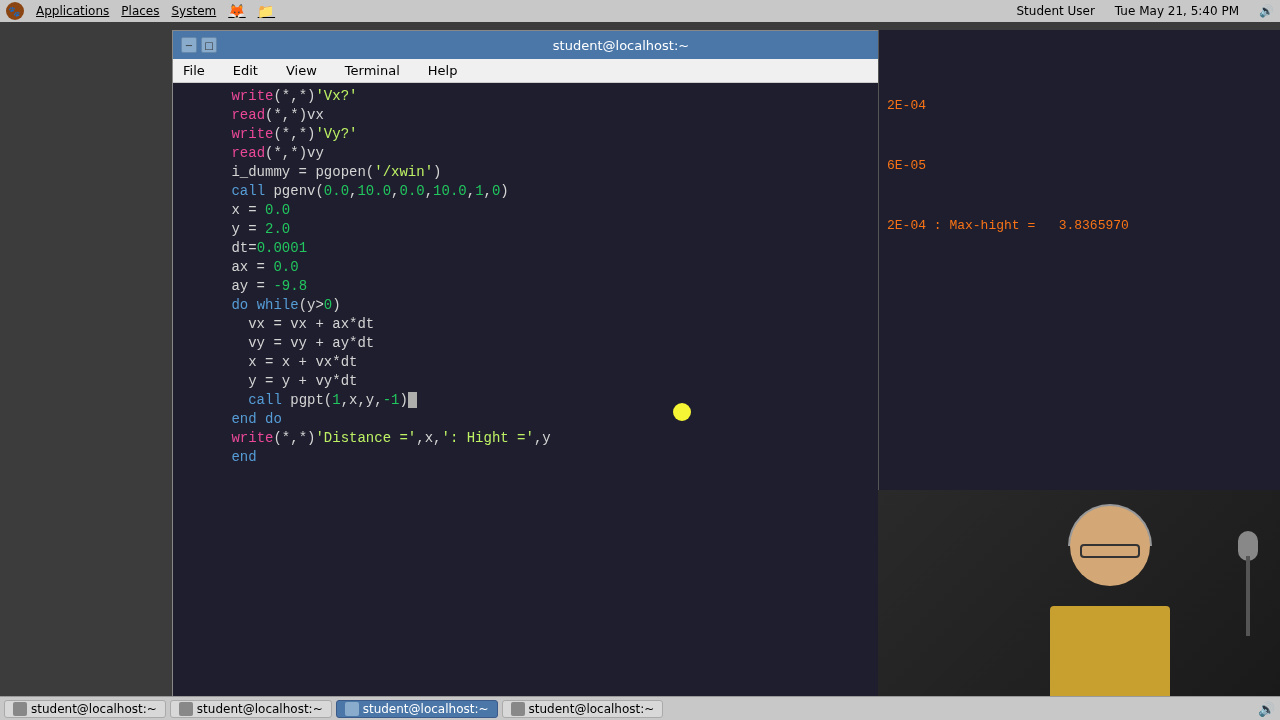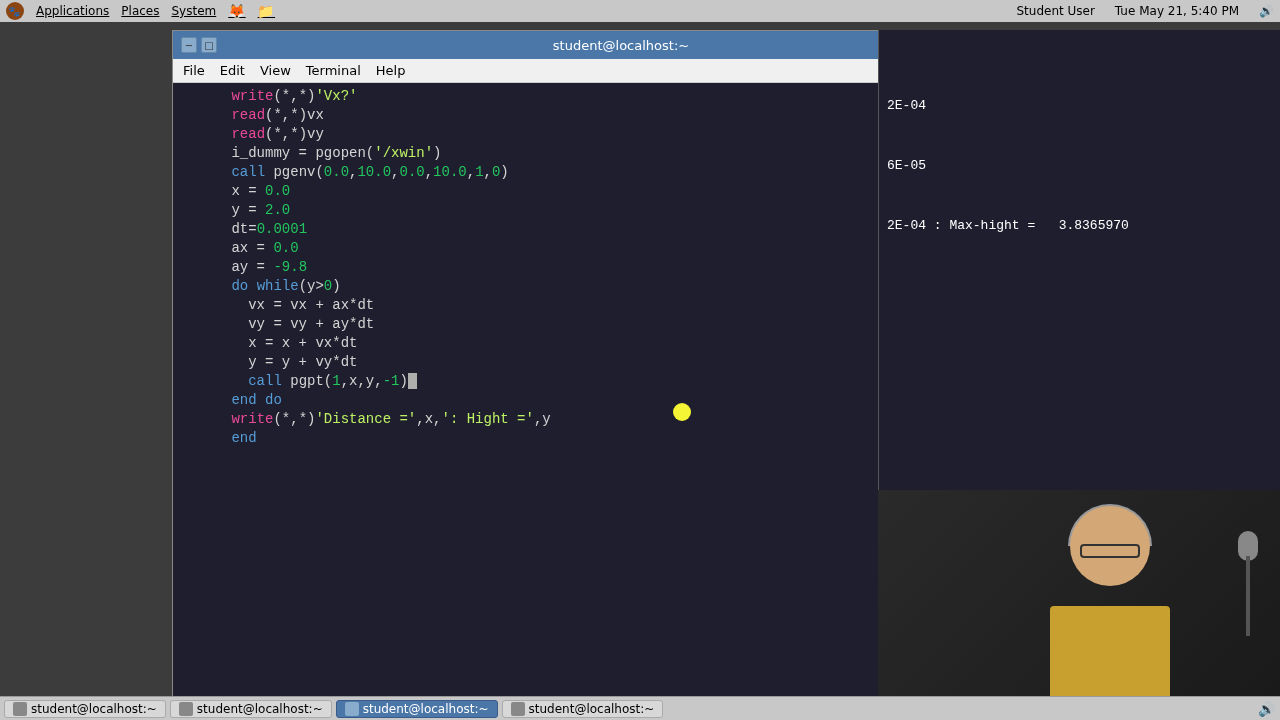--- a/index.html
+++ b/index.html
@@ -97,21 +97,21 @@
     }
 
     
     #menu-bar {
       height: 24px;
       background: #f0f0f0;
       border-bottom: 1px solid #ccc;
       display: flex;
       align-items: center;
       padding: 0 6px;
-      gap: 7px;
+      gap: 20px;
     }
     #menu-bar span {
       font-size: 13px;
       cursor: pointer;
       padding: 2px 4px;
     }
 
     
     #editor-container {
       display: flex;
@@ -162,21 +162,21 @@
       position: absolute;
       top: 30px;
       left: 878px;
       right: 0;
       height: 520px;
       background: #1e1e2e;
       border-left: 1px solid #555;
       overflow: hidden;
     }
     #right-text {
-      color: #ffffff;
+      color: #f97316;
       font-family: 'Courier New', monospace;
       font-size: 13px;
       padding: 8px;
       white-space: pre;
     }
 
     
     #webcam-panel {
       position: absolute;
       top: 490px;
@@ -368,20 +368,21 @@
     <span>View</span>
     <span>Terminal</span>
     <span>Help</span>
   </div>
 
   <div id="editor-container">
 
     <div id="code-editor">
       <div class="code-line">      <span class="fn">write</span>(*,*)<span class="str">'Vx?'</span></div>
       <div class="code-line">      <span class="fn">read</span>(*,*)vx</div>
+      <div class="code-line">      <span class="fn">write</span>(*,*)<span class="str">'Vy?'</span></div>
       <div class="code-line">      <span class="fn">read</span>(*,*)vy</div>
       <div class="code-line">      i_dummy = pgopen(<span class="str">'/xwin'</span>)</div>
       <div class="code-line">      <span class="kw">call</span> pgenv(<span class="num">0.0</span>,<span class="num">10.0</span>,<span class="num">0.0</span>,<span class="num">10.0</span>,<span class="num">1</span>,<span class="num">0</span>)</div>
       <div class="code-line">      x = <span class="num">0.0</span></div>
       <div class="code-line">      y = <span class="num">2.0</span></div>
       <div class="code-line">      dt=<span class="num">0.0001</span></div>
       <div class="code-line">      ax = <span class="num">0.0</span></div>
       <div class="code-line">      ay = <span class="num">-9.8</span></div>
       <div class="code-line">      <span class="kw">do while</span>(y&gt;<span class="num">0</span>)</div>
       <div class="code-line">        vx = vx + ax*dt</div>

